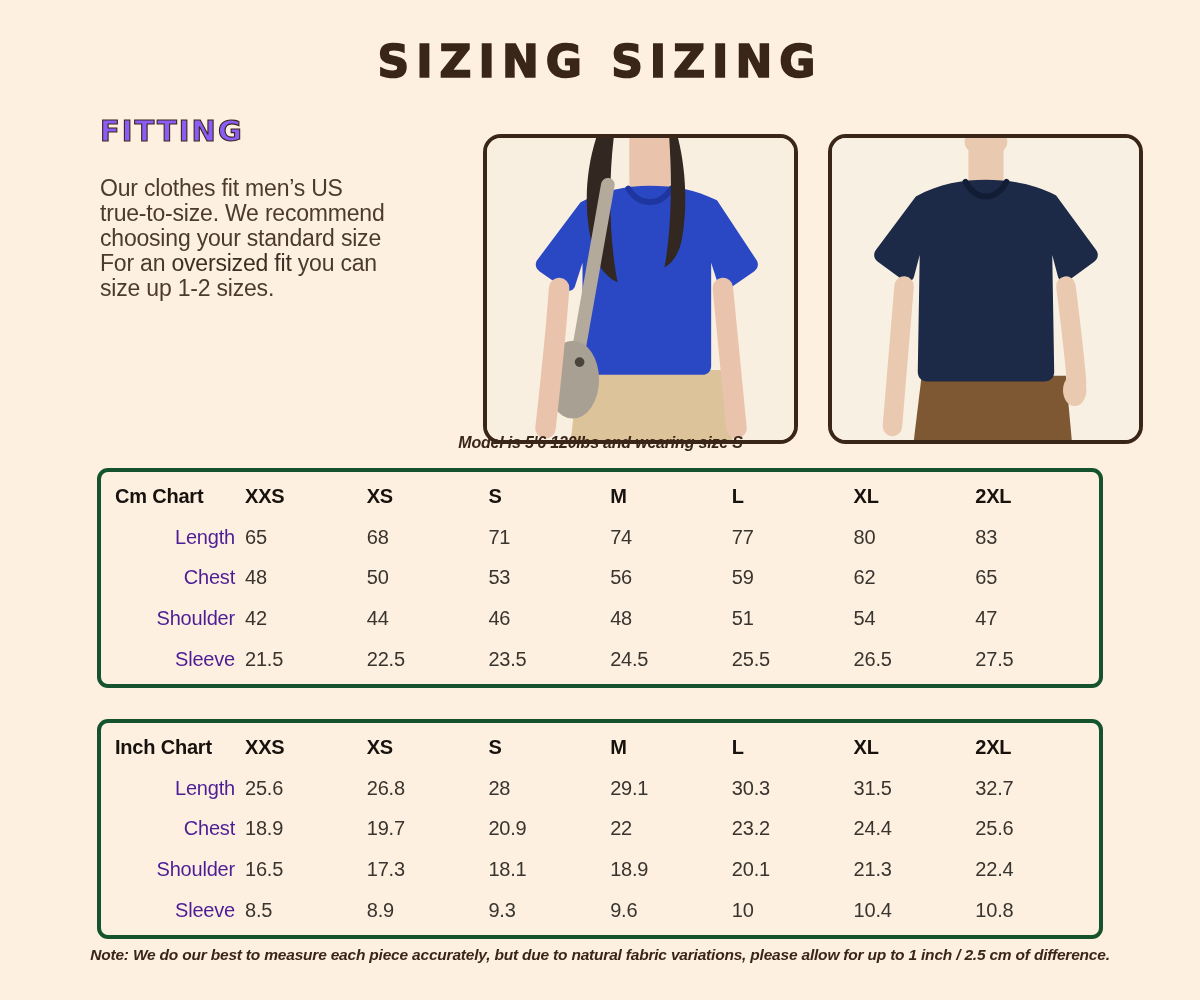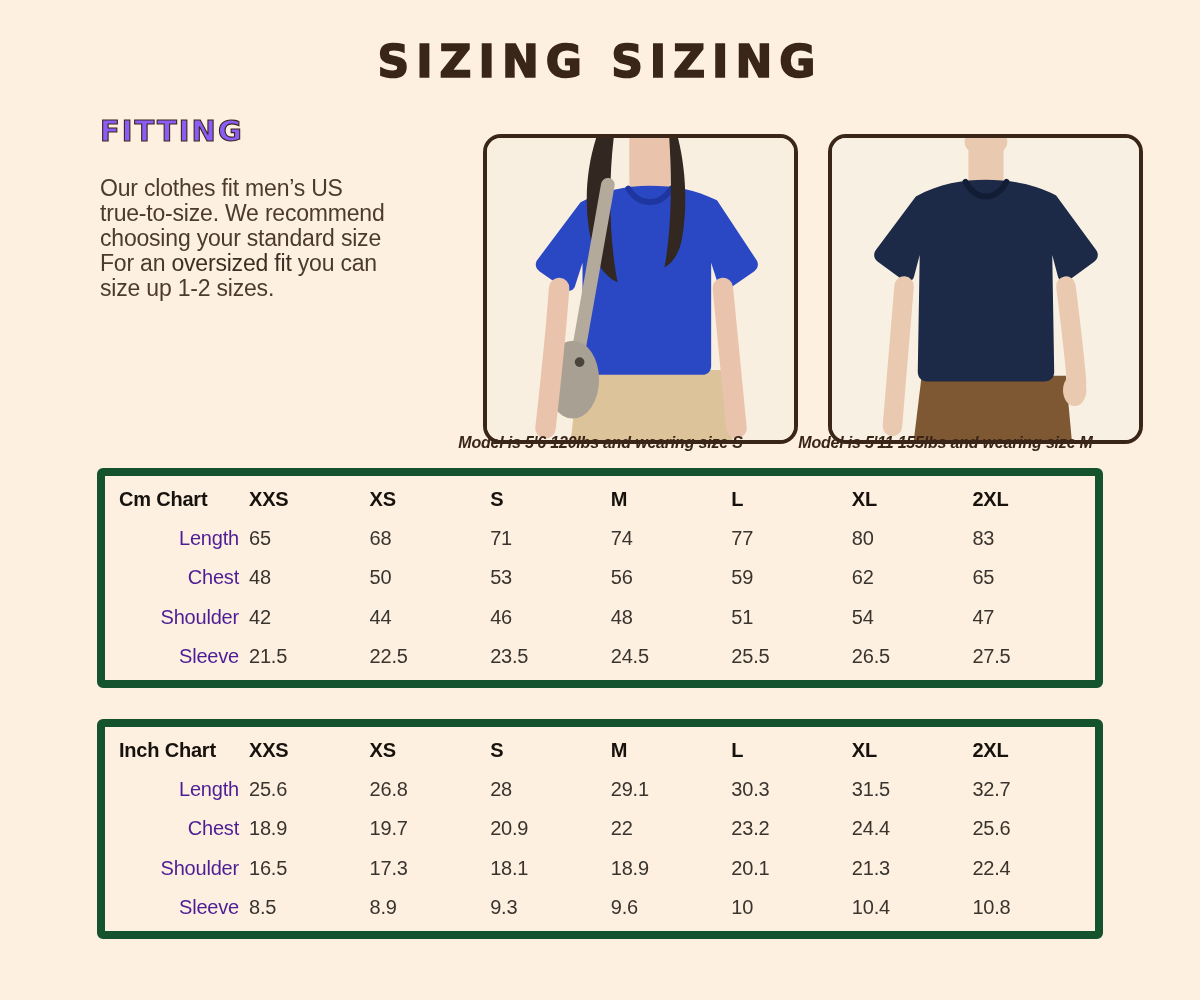--- a/index.html
+++ b/index.html
@@ -44,21 +44,21 @@
     position:absolute; top:434px; width:315px; margin:0;
     text-align:center; white-space:nowrap;
     font-style:italic; font-weight:bold; font-size:16px;
     color:#3a2619; letter-spacing:-0.2px;
   }
   .caption-1 { left:443px; }
   .caption-2 { left:788px; }
 
   .chart-table {
     position:absolute; left:97px; width:1006px; height:220px;
-    box-sizing:border-box; border:8px solid #14532d; border-radius:6px;
+    box-sizing:border-box; border:4px solid #14532d; border-radius:11px;
     display:grid; grid-template-columns:122px repeat(7, 1fr);
     grid-template-rows:repeat(5, 1fr); align-items:center;
     padding:4px 12px;
   }
   .chart-1 { top:468px; }
   .chart-2 { top:719px; }
   .cell {
     font-size:20px; color:#39342e; padding-left:10px;
     letter-spacing:-0.2px; white-space:nowrap;
   }
@@ -112,21 +112,20 @@
       <ellipse cx="158" cy="4" rx="22" ry="15" fill="#e9c9b0"></ellipse>
       <path d="M140,0 L176,0 L176,42 C176,53 168,60 158,60 C148,60 140,53 140,42 Z" fill="#e9c9b0"></path>
       <path d="M92,244 L240,244 L246,310 L84,310 Z" fill="#7e5733"></path>
       <path d="M86,60 C110,47 134,43 158,43 C182,43 208,47 230,59 L271,115 C274,119 273,124 269,127 L243,146 C239,149 234,148 232,143 L226,120 L228,240 C228,246 224,250 218,250 L98,250 C92,250 88,246 88,240 L90,120 L84,143 C82,148 77,149 73,146 L47,127 C43,124 42,119 45,115 Z" fill="#1c2a47"></path>
       <path d="M137,45 C143,56 150,60 158,60 C166,60 173,56 179,45" stroke="#121d35" stroke-width="6" fill="none" stroke-linecap="round"></path>
       <path d="M74,152 C70,198 66,248 62,296" stroke="#e9c9b0" stroke-width="20" fill="none" stroke-linecap="round"></path>
       <path d="M240,152 C245,192 249,224 251,252" stroke="#e9c9b0" stroke-width="20" fill="none" stroke-linecap="round"></path>
       <ellipse cx="249" cy="259" rx="12" ry="16" fill="#e9c9b0"></ellipse>
     </svg>
   </figure>
-  <figcaption class="caption caption-2">Model is 5'11 155lbs and wearing size M</figcaption>
 
   <div class="chart-table chart-1">
       <div class="cell head chart-label">Cm Chart</div>
       <div class="cell head">XXS</div>
       <div class="cell head">XS</div>
       <div class="cell head">S</div>
       <div class="cell head">M</div>
       <div class="cell head">L</div>
       <div class="cell head">XL</div>
       <div class="cell head">2XL</div>
@@ -199,14 +198,15 @@
       <div class="cell rowlabel">Sleeve</div>
       <div class="cell val">8.5</div>
       <div class="cell val">8.9</div>
       <div class="cell val">9.3</div>
       <div class="cell val">9.6</div>
       <div class="cell val">10</div>
       <div class="cell val">10.4</div>
       <div class="cell val">10.8</div>
     </div>
 
+  <p class="note">Note: We do our best to measure each piece accurately, but due to natural fabric variations, please allow for up to 1 inch / 2.5 cm of difference.</p>
 
 </div>
 
 </body></html>

